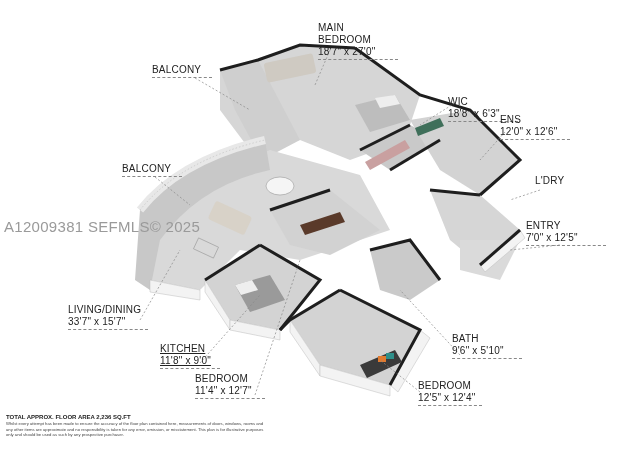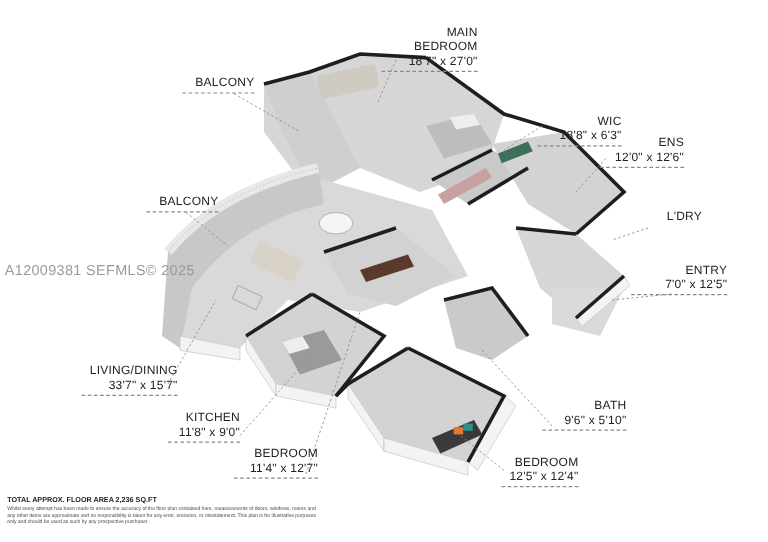--- a/index.html
+++ b/index.html
@@ -1,21 +1,21 @@
 <!DOCTYPE html>
 <html><head>
 <meta charset="utf-8">
 <style>
   html, body { margin:0; padding:0; background:#ffffff; }
   body { width:640px; height:452px; position:relative; overflow:hidden; font-family:"Liberation Sans", sans-serif; }
   .plan { position:absolute; left:0; top:0; width:640px; height:452px; }
-  .label { position:absolute; text-align:right; color:#222; font-size:10px; line-height:12px; letter-spacing:0.2px; }
+  .label { position:absolute; text-align:left; color:#222; font-size:10px; line-height:12px; letter-spacing:0.2px; }
   .label .name { display:block; text-transform:uppercase; }
   .label .dim { display:block; border-bottom:1px dashed #888; padding-bottom:1px; }
-  .watermark { position:absolute; left:4px; top:218px; font-size:12px; color:#9a9a9a; letter-spacing:0.3px; }
+  .watermark { position:absolute; left:4px; top:218px; font-size:15px; color:#9a9a9a; letter-spacing:0.3px; }
   .footer { position:absolute; left:6px; top:413px; color:#222; }
   .footer .addr { font-size:10px; line-height:12px; }
   .footer .area { font-size:6px; line-height:8px; text-transform:uppercase; font-weight:bold; }
   .footer .disc { font-size:4.2px; line-height:5.5px; color:#444; width:260px; }
 </style>
 </head>
 <body>
 
 <svg class="plan" viewBox="0 0 640 452" xmlns="http://www.w3.org/2000/svg">
 
@@ -149,21 +149,21 @@
 
 <div class="label" style="left:122px; top:163px; width:60px;">
   <span class="name dim">BALCONY</span>
 </div>
 
 <div class="label" style="left:68px; top:304px; width:80px;">
   <span class="name">LIVING/DINING</span>
   <span class="dim">33'7" x 15'7"</span>
 </div>
 
-<div class="label" style="left:140px; top:343px; width:60px;">
+<div class="label" style="left:160px; top:343px; width:60px;text-decoration:underline;">
   <span class="name">KITCHEN</span>
   <span class="dim">11'8" x 9'0"</span>
 </div>
 
 <div class="label" style="left:195px; top:373px; width:70px;">
   <span class="name">BEDROOM</span>
   <span class="dim">11'4" x 12'7"</span>
 </div>
 
 <div class="label" style="left:452px; top:333px; width:70px;">

